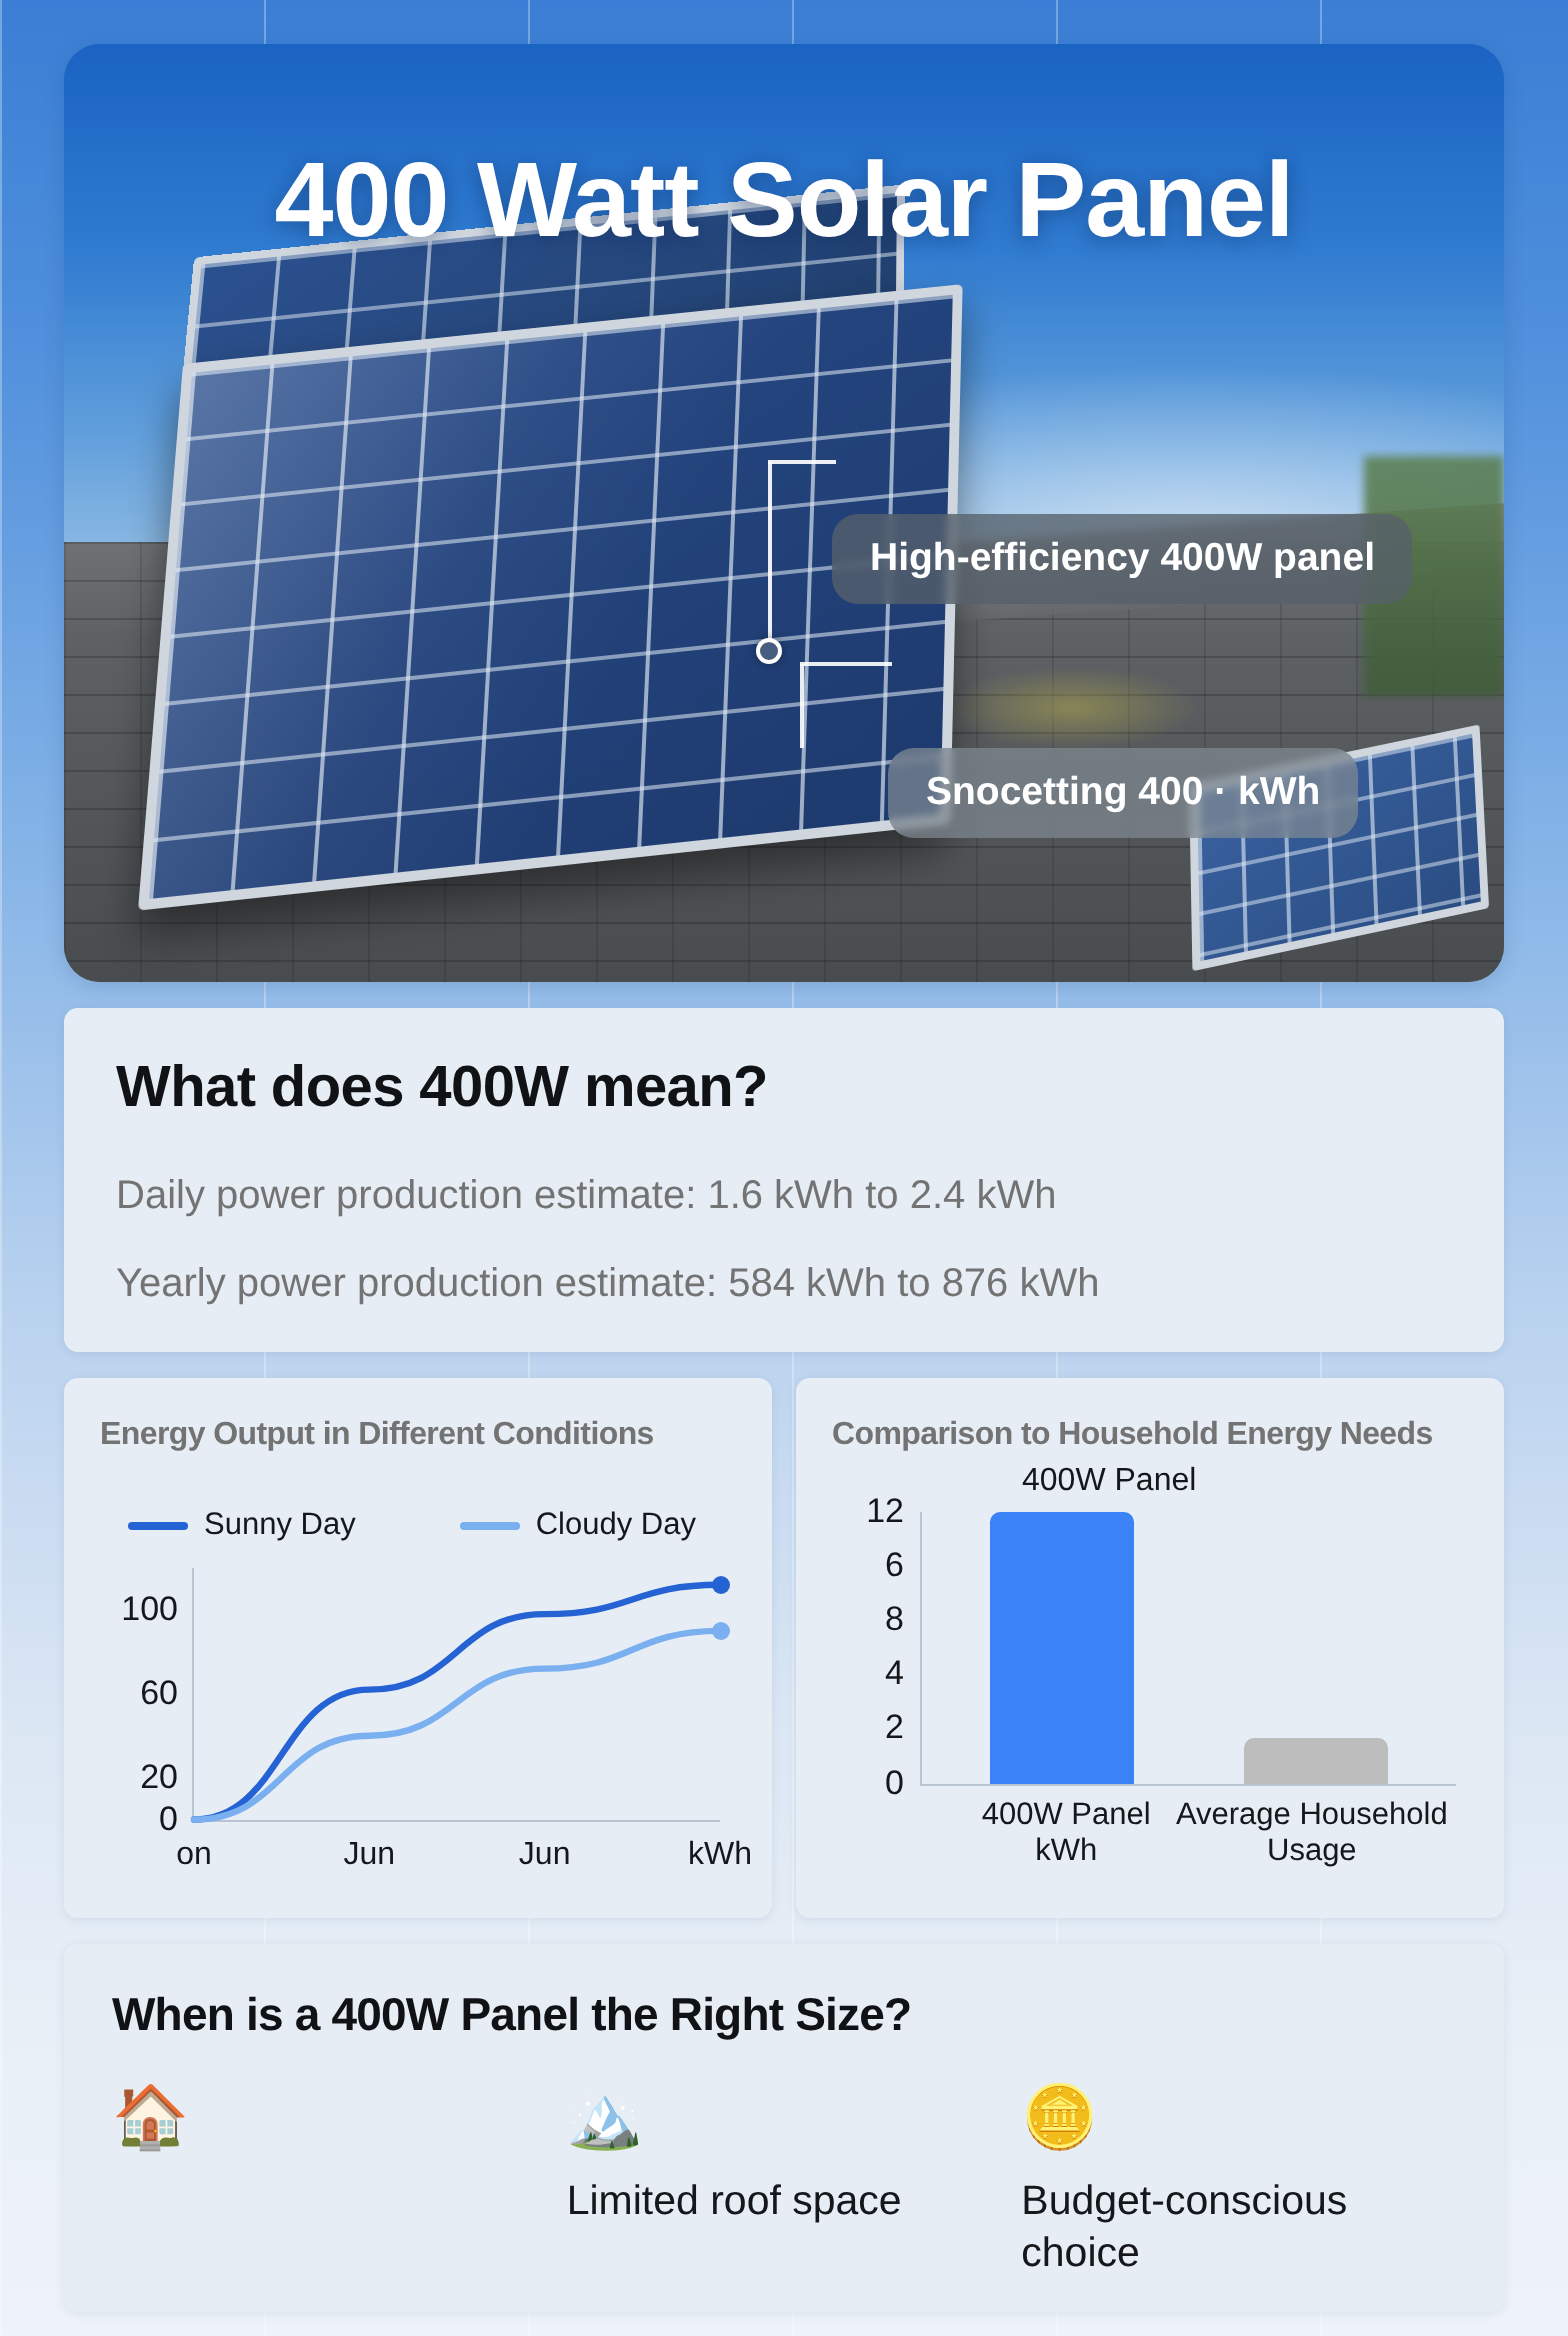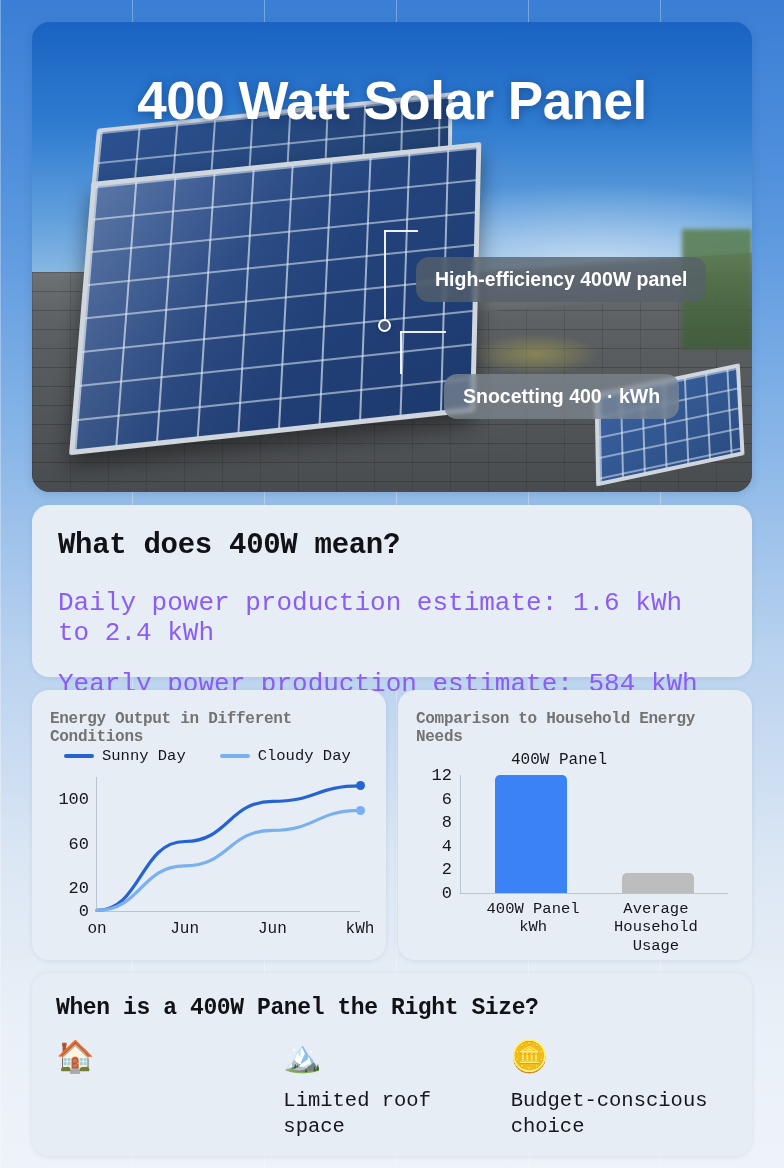--- a/index.html
+++ b/index.html
@@ -228,40 +228,39 @@
   .leader-h2 {
     position: absolute;
     left: 368px; top: 309px;
     width: 46px; height: 2px;
     background: rgba(255,255,255,0.9);
   }
 
   
   .card {
     background: #e7edf5;
-    border-radius: 17px;
+    border-radius: 7px;
     box-shadow: 0 1px 5px rgba(40,70,120,0.10);
-    font-family: Liberation Mono, monospace;
   }
 
   .card-mean {
     margin-top: 13px;
     padding: 24px 26px 26px;
     height: 172px;
   }
   .card-mean h2 {
     font-size: 29px;
     font-weight: 700;
     color: #101216;
     letter-spacing: -0.3px;
   }
   .mean-line {
     margin-top: 21px;
-    font-size: 26px;
-    color: #8b5cf6;
+    font-size: 20px;
+    color: #737373;
   }
   .mean-line:first-of-type { margin-top: 26px; }
 
   .charts-row {
     display: flex;
     gap: 12px;
     margin-top: 13px;
     height: 285px;
   }
   .card-chart {
@@ -275,22 +274,22 @@
     font-size: 16px;
     font-weight: 700;
     color: #737373;
     line-height: 1.17;
     letter-spacing: -0.3px;
   }
 
   
   .legend {
     display: flex;
-    gap: 34px;
-    margin-top: 0;
+    gap: 52px;
+    margin-top: 26px;
     padding-left: 14px;
     align-items: center;
   }
   .legend-item { display: flex; align-items: center; gap: 8px; }
   .legend-swatch { width: 30px; height: 4px; border-radius: 2px; }
   .legend-label { font-size: 15.5px; color: #15171b; }
 
   .plot-wrap { position: relative; flex: 1; margin-top: 6px; }
 
   .ylab {

